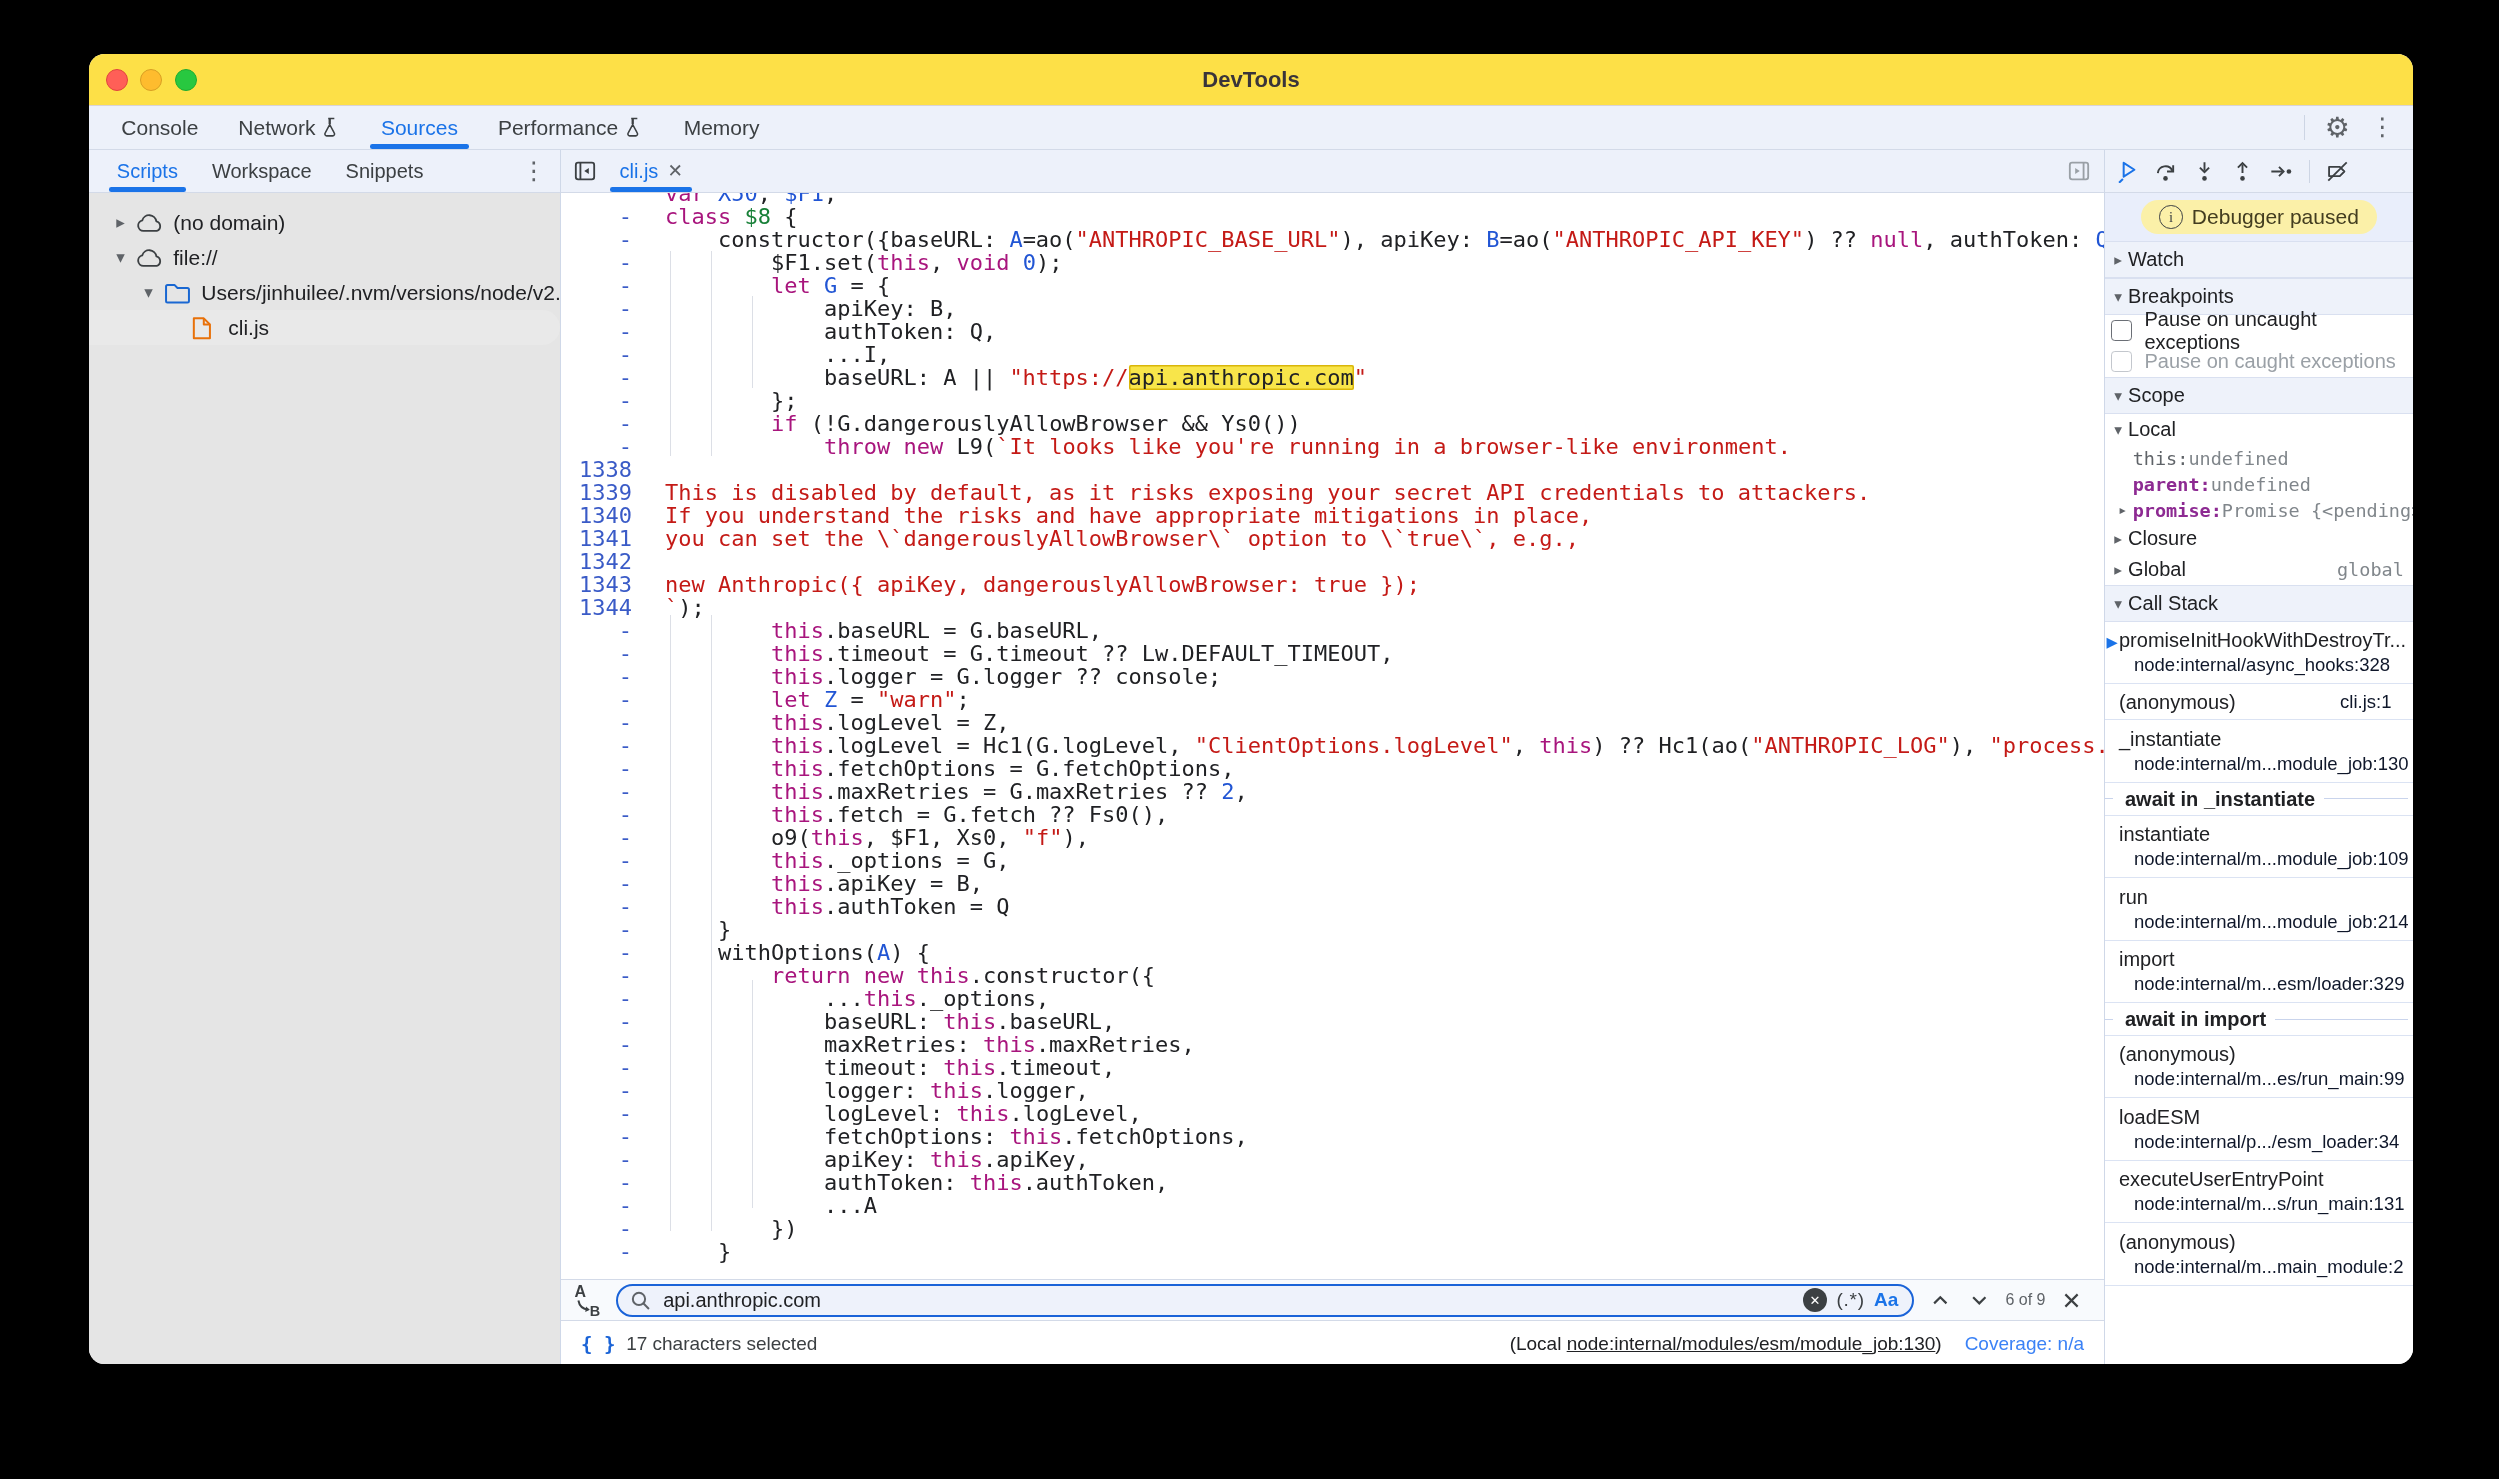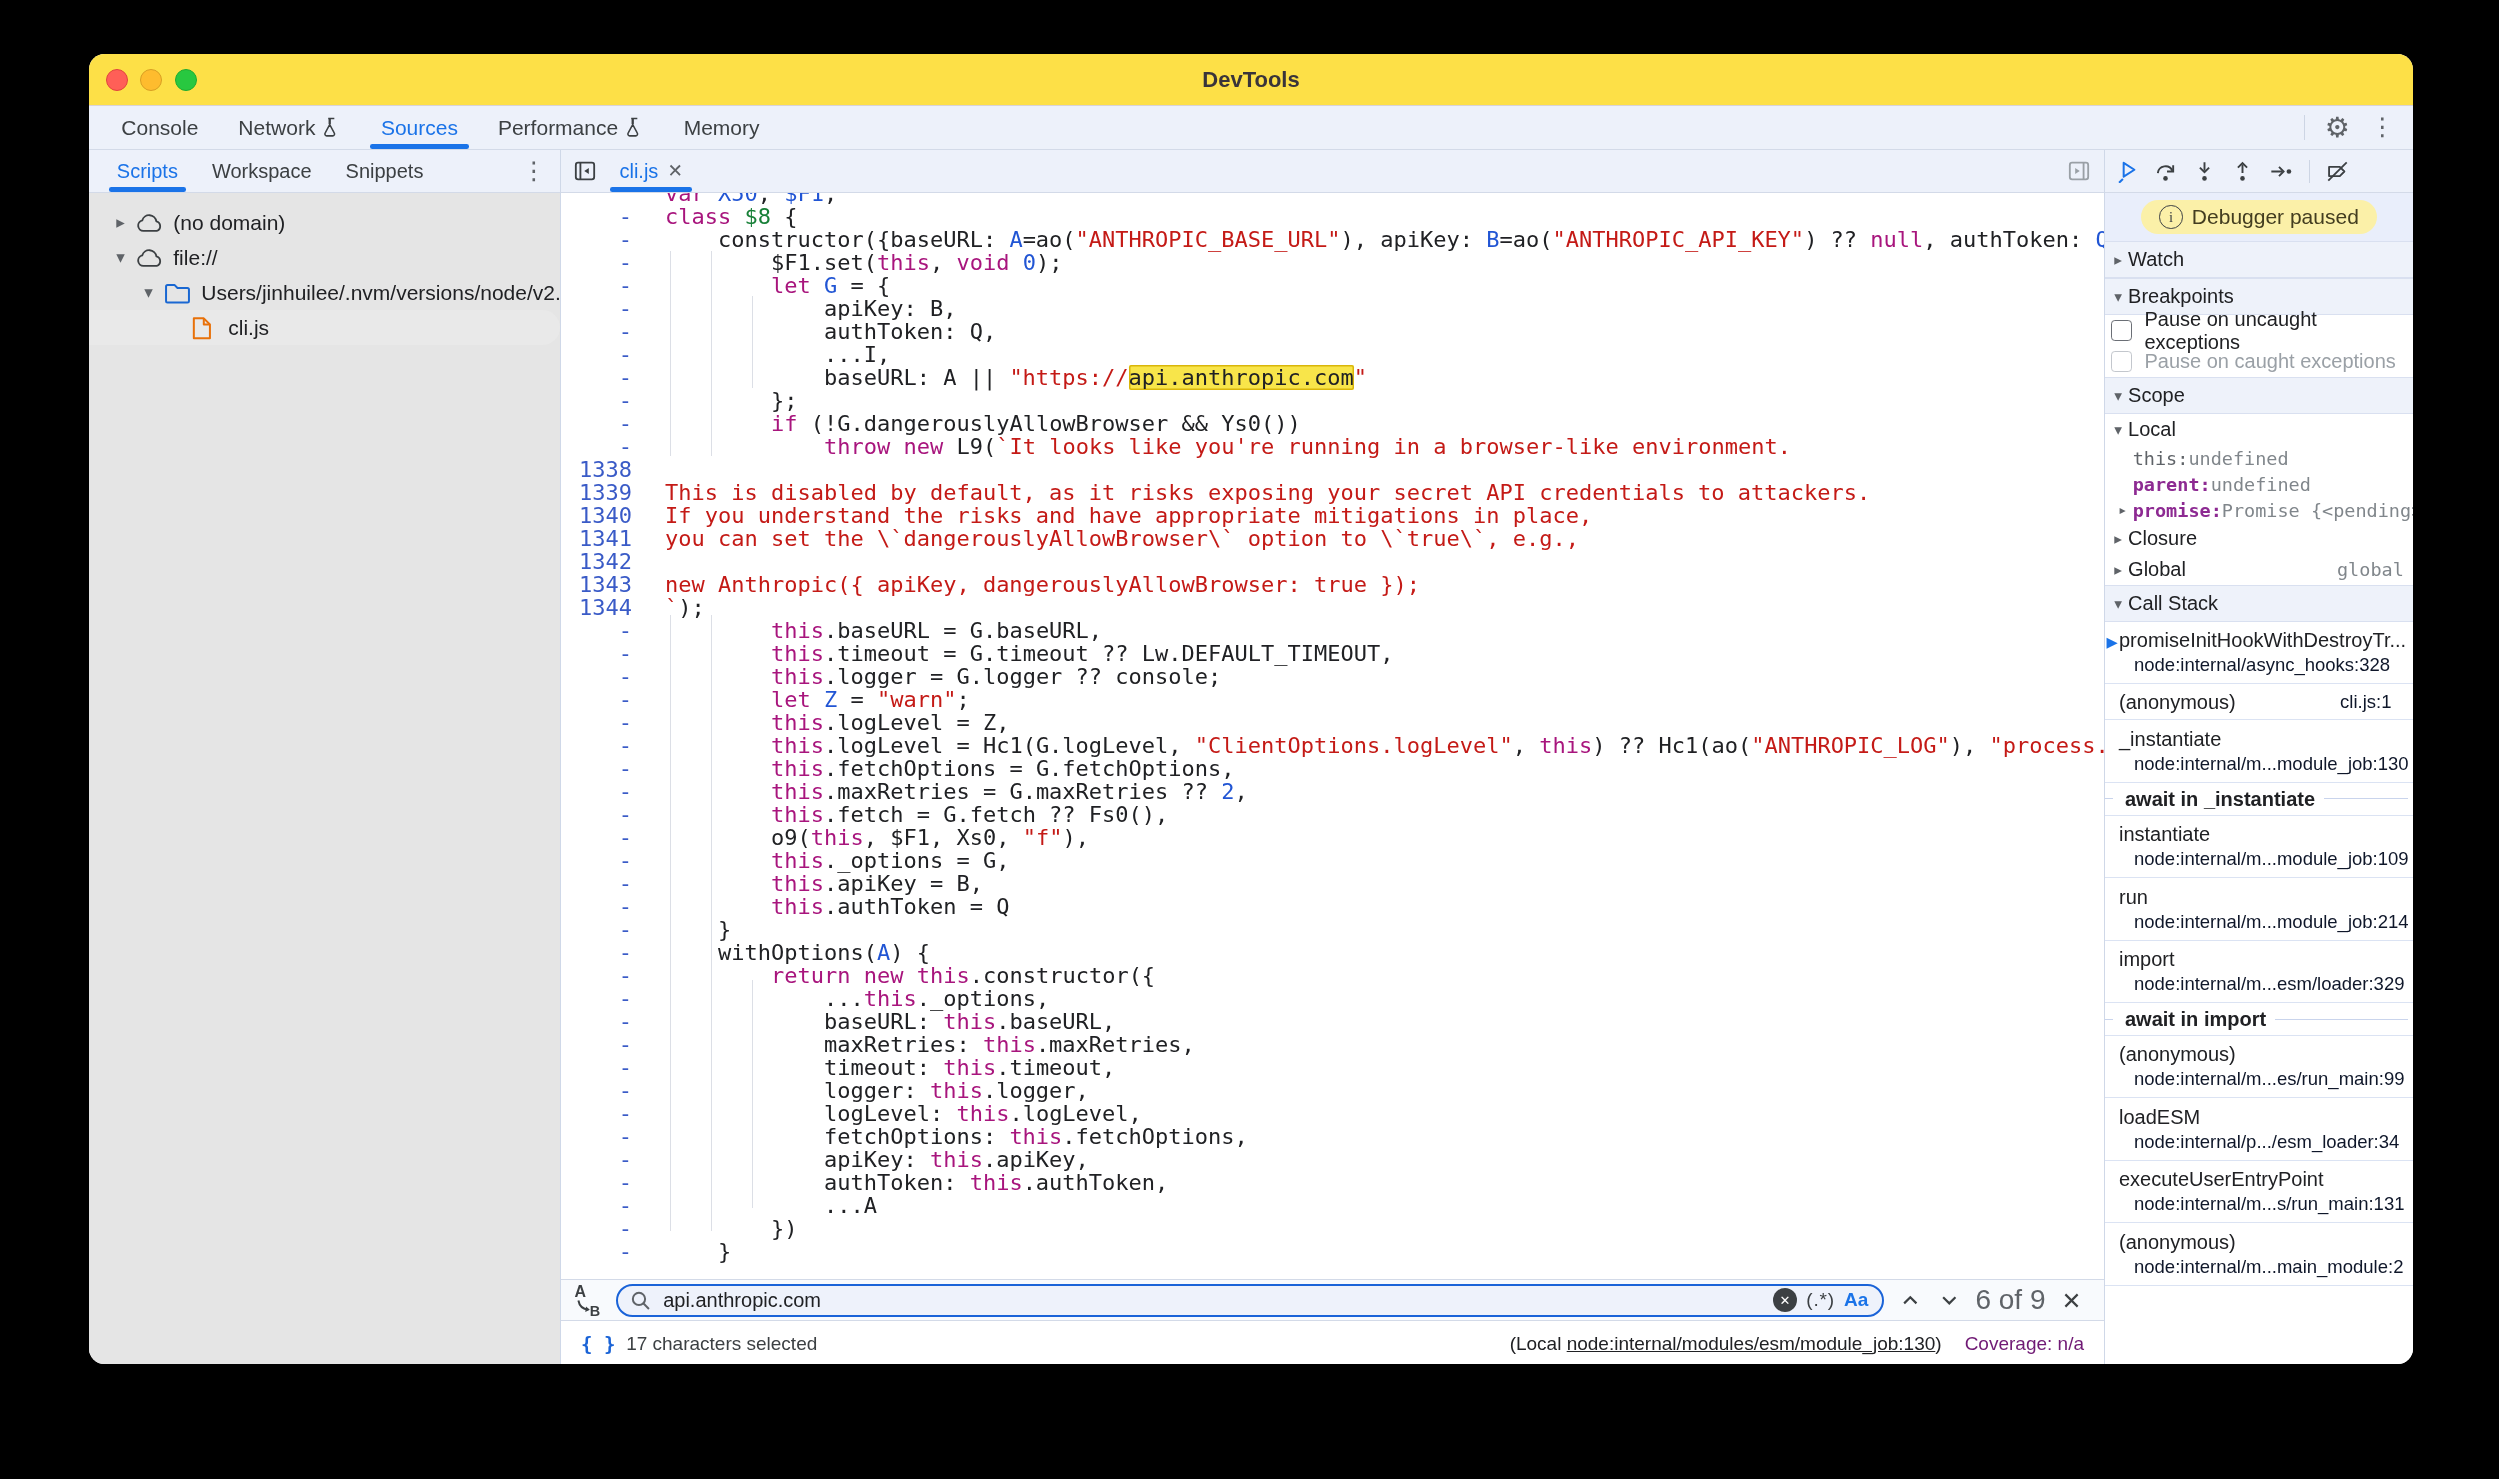--- a/index.html
+++ b/index.html
@@ -69,29 +69,29 @@
   .sg-m{background:#f8e54a;box-shadow:inset 0 0 0 1.5px #d9b60a;border-radius:2.3px;color:#202124;}
   .guide{position:absolute;width:0.8px;background:#dcdfe6;}
   
   .searchbar{height:40px;flex:none;border-top:0.8px solid #d3dae8;background:#f8fafd;display:flex;align-items:center;padding:0 21.5px 0 9.2px;gap:14px;}
   .ab-ic{flex:none;}
   .sinput{flex:1;height:29px;border:2.3px solid #1a63d8;border-radius:17px;background:#eef2fb;display:flex;align-items:center;padding:0 10.8px 0 10.8px;gap:9.2px;min-width:0;}
   .sinput input{flex:1;border:none;outline:none;background:transparent;font-size:20px;color:#202124;font-family:"Liberation Sans",sans-serif;min-width:0;}
   .clear-btn{width:24.6px;height:24.6px;border-radius:50%;background:#3c4043;color:#fff;font-size:13px;display:flex;align-items:center;justify-content:center;flex:none;}
   .regex{font-size:19px;color:#3c4043;letter-spacing:0.8px;flex:none;}
   .case{font-size:19px;font-weight:700;color:#1a73e8;flex:none;padding-right:3.1px;}
-  .scount{font-size:28px;color:#5f6368;white-space:nowrap;}
+  .scount{font-size:16px;color:#5f6368;white-space:nowrap;}
   .chev,.xclose{flex:none;display:flex;align-items:center;}
   
   .statusbar{height:45px;flex:none;border-top:0.8px solid #d3dae8;background:#fff;display:flex;align-items:center;padding:0 20px;font-size:19px;color:#3c4043;gap:10.8px;}
   .braces{color:#1a63d6;font-weight:700;font-family:"DejaVu Sans Mono",monospace;font-size:19px;}
   .sb-right{margin-left:auto;display:flex;align-items:center;gap:23px;}
   .fromtxt{color:#202124;}
   .fromtxt .lnk{text-decoration:underline;}
-  .coverage{color:#701a75;}
+  .coverage{color:#3b82f6;}
   
   .rpanel{width:308px;flex:none;border-left:0.8px solid #cfd8e8;display:flex;flex-direction:column;background:#fff;overflow:hidden;}
   .dbg-toolbar{height:42px;flex:none;background:#edf1fa;border-bottom:0.8px solid #d3dae8;display:flex;align-items:center;gap:15.4px;padding-left:10.8px;}
   .dbg-div{width:0.8px;height:23px;background:#cdd5e4;}
   .rp-scroll{flex:1;overflow:hidden;}
   .paused-strip{height:48px;background:#e9eefb;display:flex;align-items:center;justify-content:center;}
   .paused-pill{background:#fbf0a8;border-radius:18.5px;height:34px;display:flex;align-items:center;gap:9.2px;padding:0 18.5px;font-size:21px;color:#433d20;}
   .info-i{width:21.5px;height:21.5px;border:1.9px solid #3c4043;border-radius:50%;display:flex;align-items:center;justify-content:center;font-size:14.6px;font-style:normal;color:#3c4043;font-family:"Liberation Serif",serif;}
   .sect{height:35px;background:#eef2fa;border-top:0.8px solid #d9e0f0;border-bottom:0.8px solid #d9e0f0;display:flex;align-items:center;font-size:20px;color:#202124;}
   .sect .arrow{width:20px;margin-left:3.1px;font-size:15.4px;}

